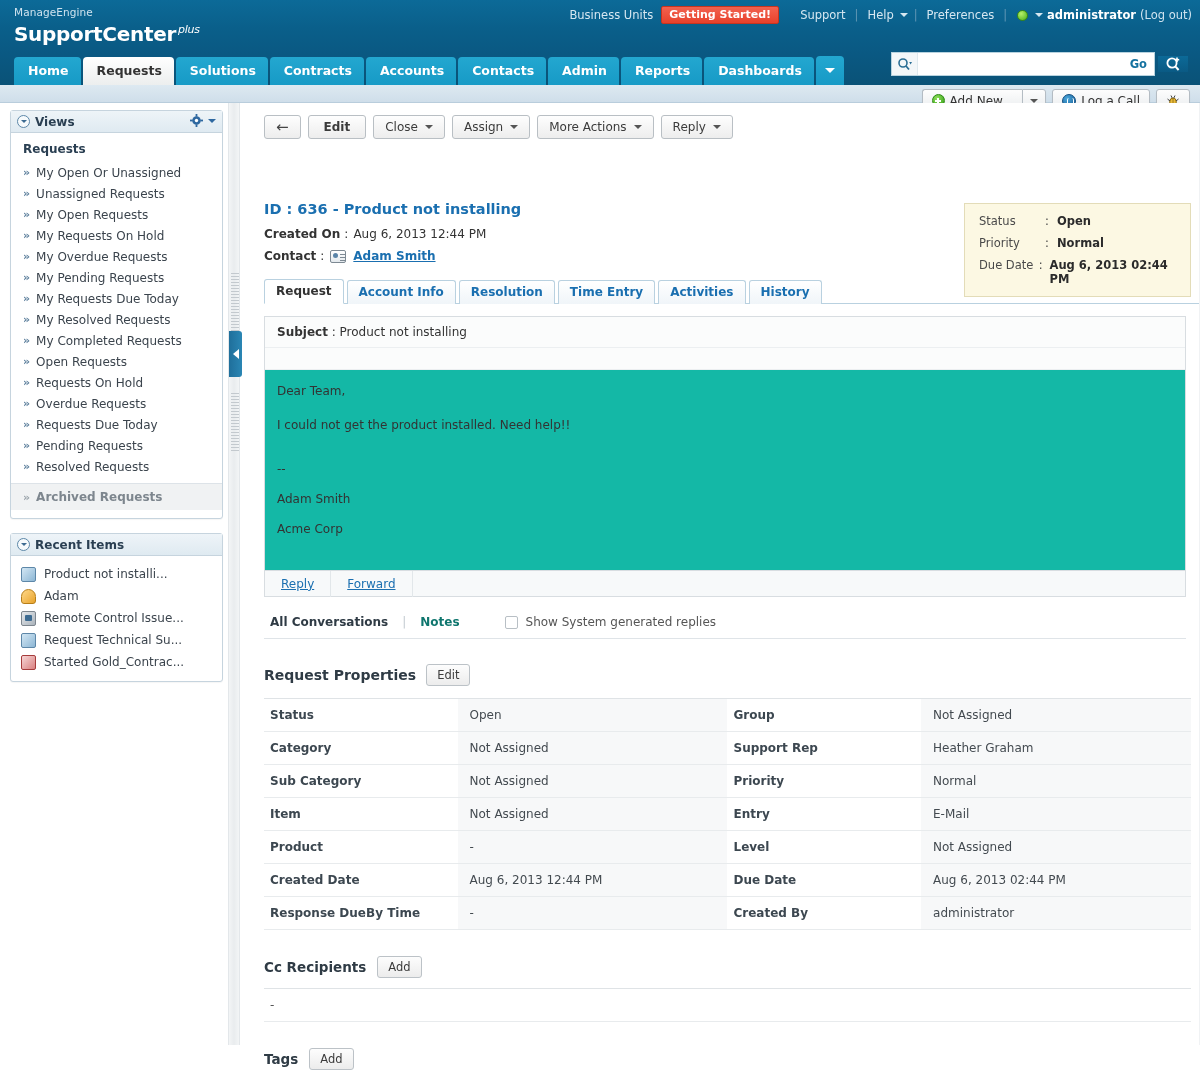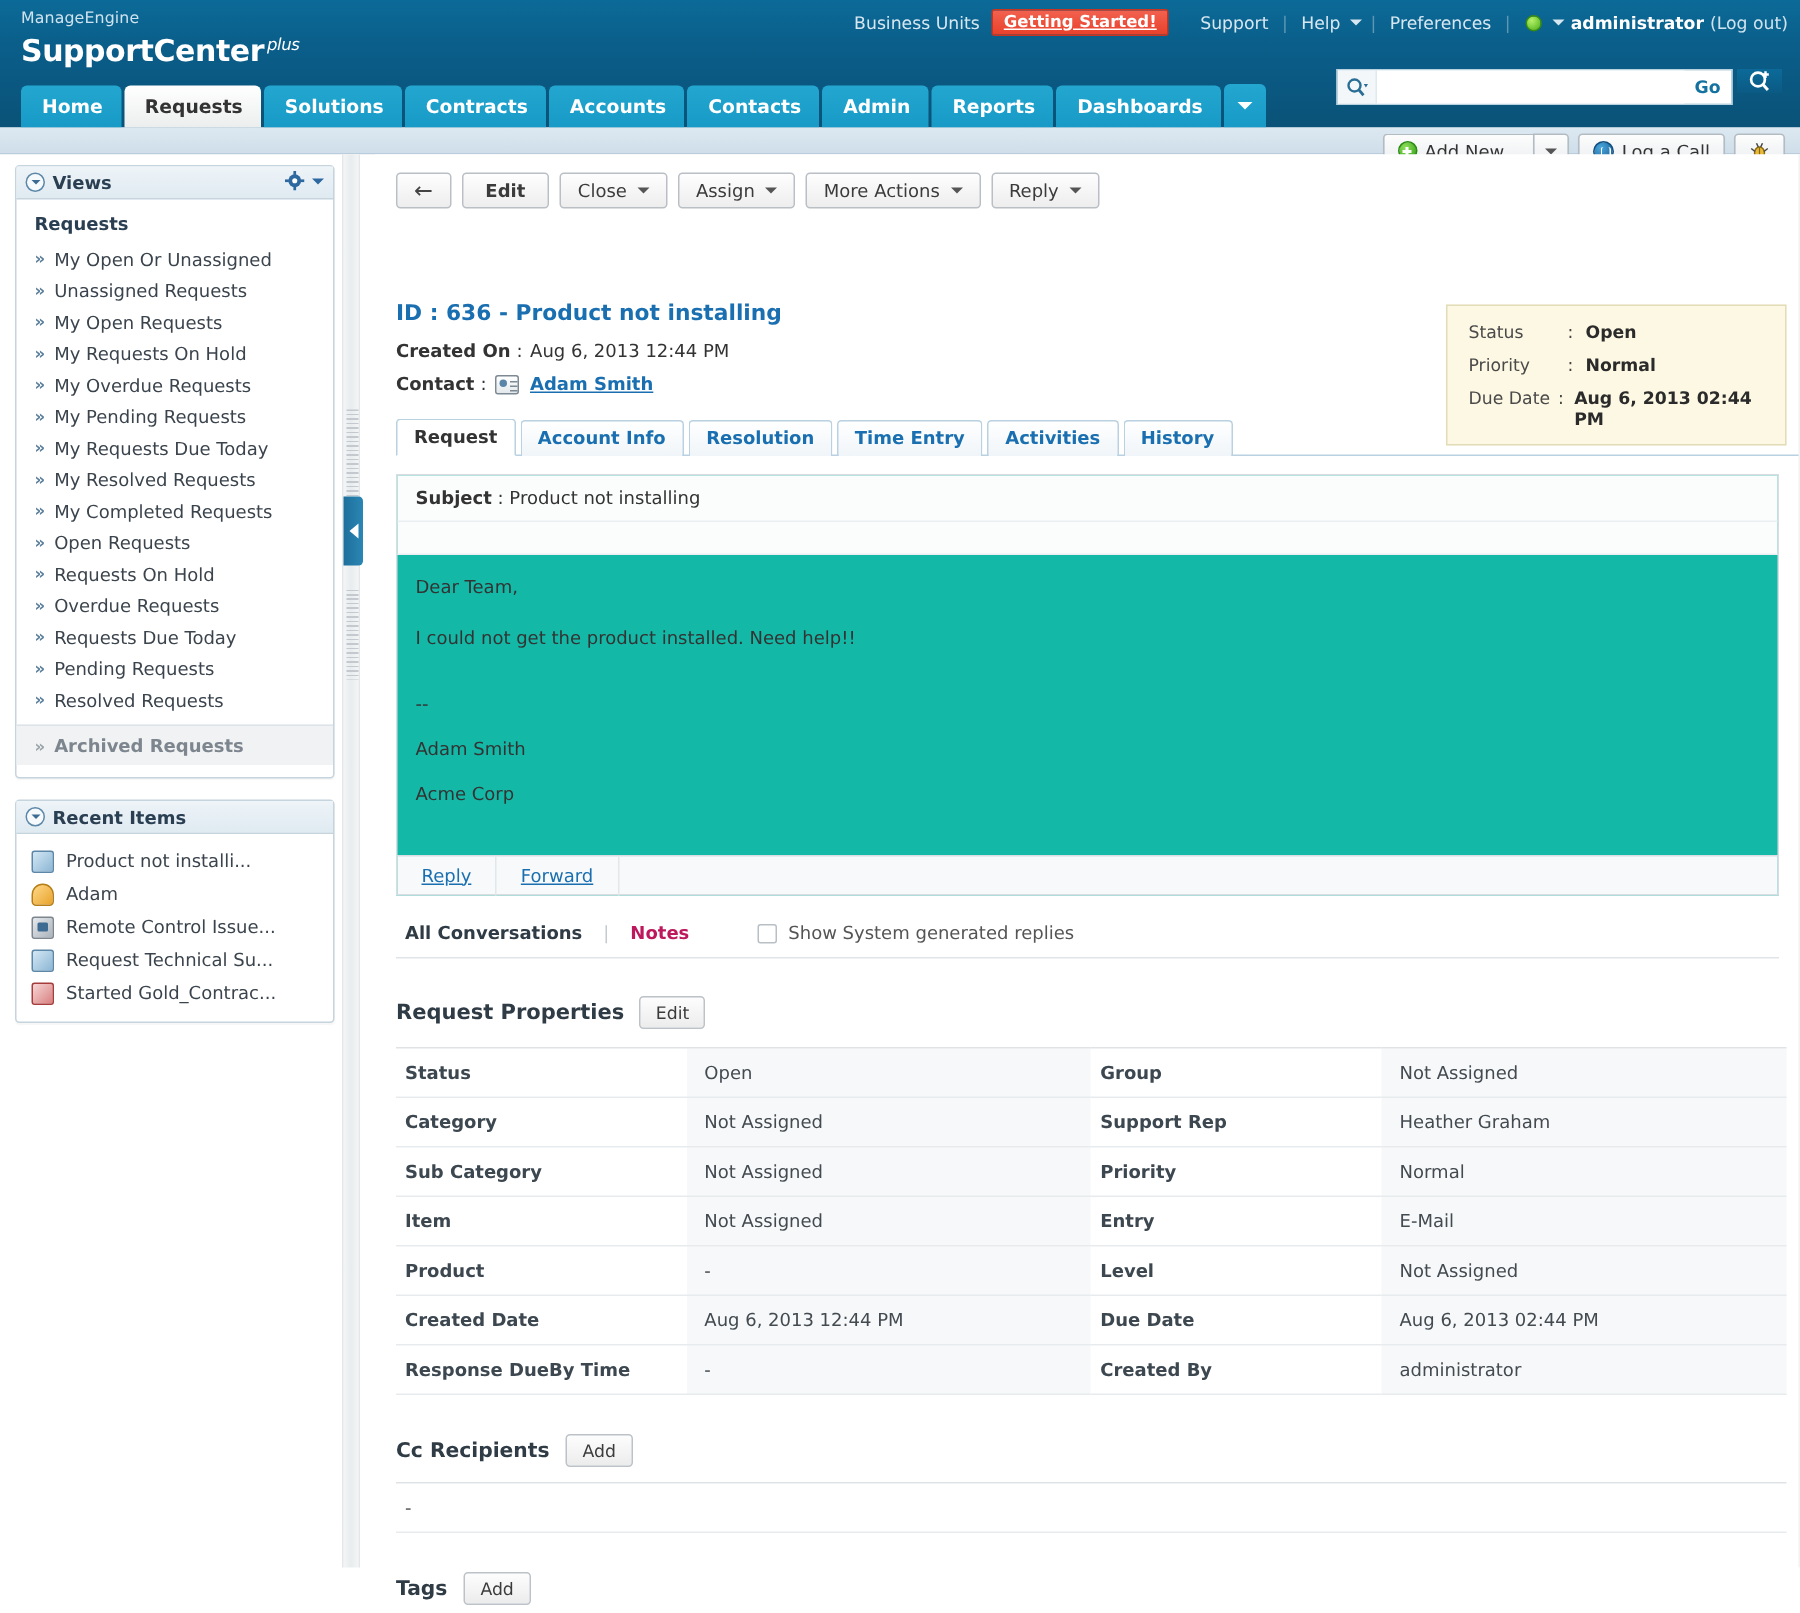--- a/index.html
+++ b/index.html
@@ -61,21 +61,20 @@
   .badge-getting {
     display: inline-block;
     background: linear-gradient(to bottom,#f2624f,#e8412b);
     color: #fff;
     font-weight: bold;
     font-size: 11px;
     padding: 1px 7px 2px 7px;
     border-radius: 2px;
     margin-right: 18px;
     border: 1px solid #c8341f;
-    text-decoration: underline;
   }
   .util .item { margin: 0 3px; }
   .caret-dn {
     display: inline-block;
     width: 0; height: 0;
     border-left: 4px solid transparent;
     border-right: 4px solid transparent;
     border-top: 4px solid #d6e7f1;
     margin-left: 3px;
     vertical-align: middle;
@@ -124,21 +123,21 @@
     border-left: 5px solid transparent;
     border-right: 5px solid transparent;
     border-top: 5px solid #ffffff;
     vertical-align: middle;
   }
 
   .searchwrap {
     position: absolute;
     right: 12px; bottom: 3px;
     display: flex;
-    align-items: flex-start;
+    align-items: center;
     height: 36px;
   }
   .searchbox {
     display: flex;
     align-items: center;
     background: #ffffff;
     border: 1px solid #b8d3df;
     height: 24px;
   }
   .search-ico {
@@ -537,21 +536,21 @@
   
   .convbar {
     margin: 18px 14px 0 14px;
     border-bottom: 1px solid #dfe4e8;
     padding: 0 0 9px 6px;
     display: flex; align-items: center;
     font-size: 12px;
   }
   .convbar .allconv { font-weight: bold; color: #2f3b45; }
   .convbar .vsep { color: #c3cad0; margin: 0 14px; }
-  .convbar .notes { color: #be185d; font-weight: bold; cursor: pointer; }
+  .convbar .notes { color: #0f766e; font-weight: bold; cursor: pointer; }
   .convbar .chk {
     width: 13px; height: 13px;
     border: 1px solid #b8bfc5;
     background: #fff;
     border-radius: 2px;
     margin: 0 8px 0 45px;
     cursor: pointer;
   }
   .convbar .chklabel { color: #555; }
 

